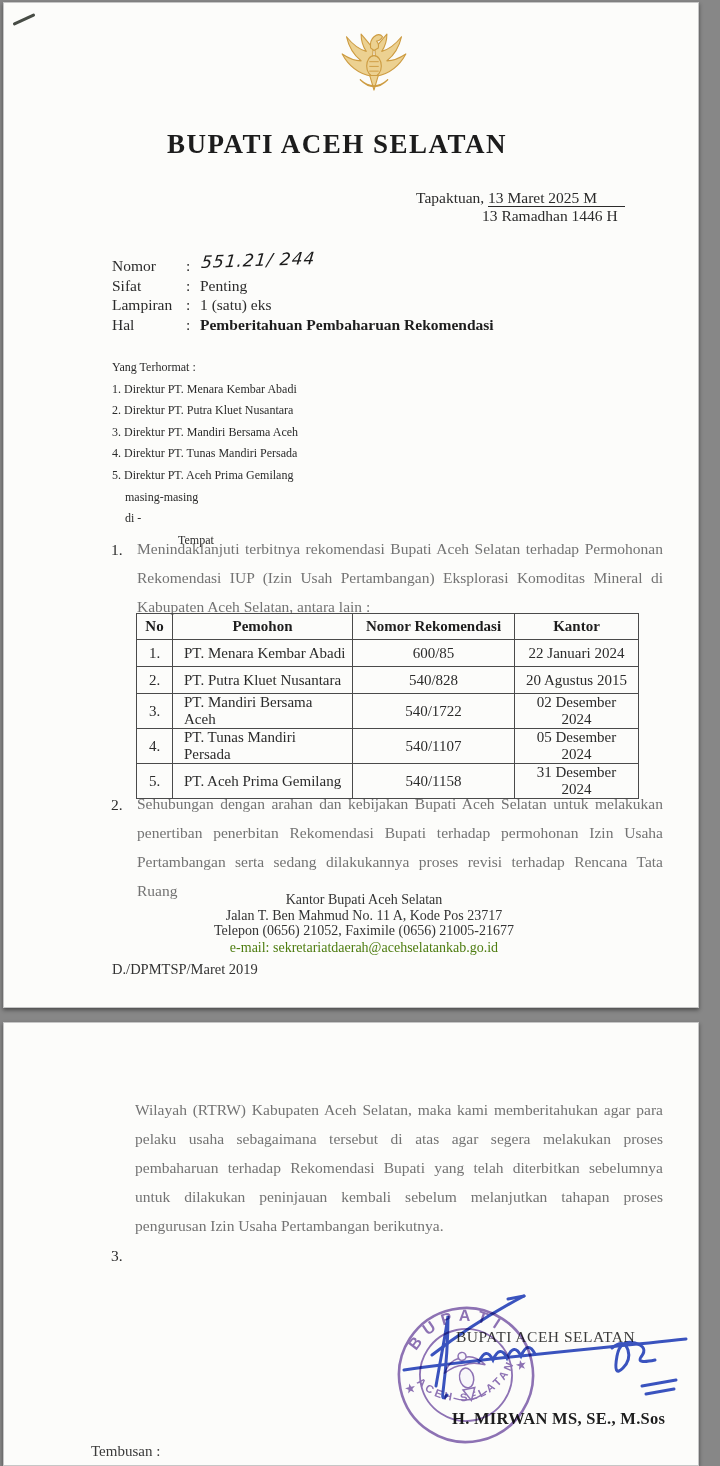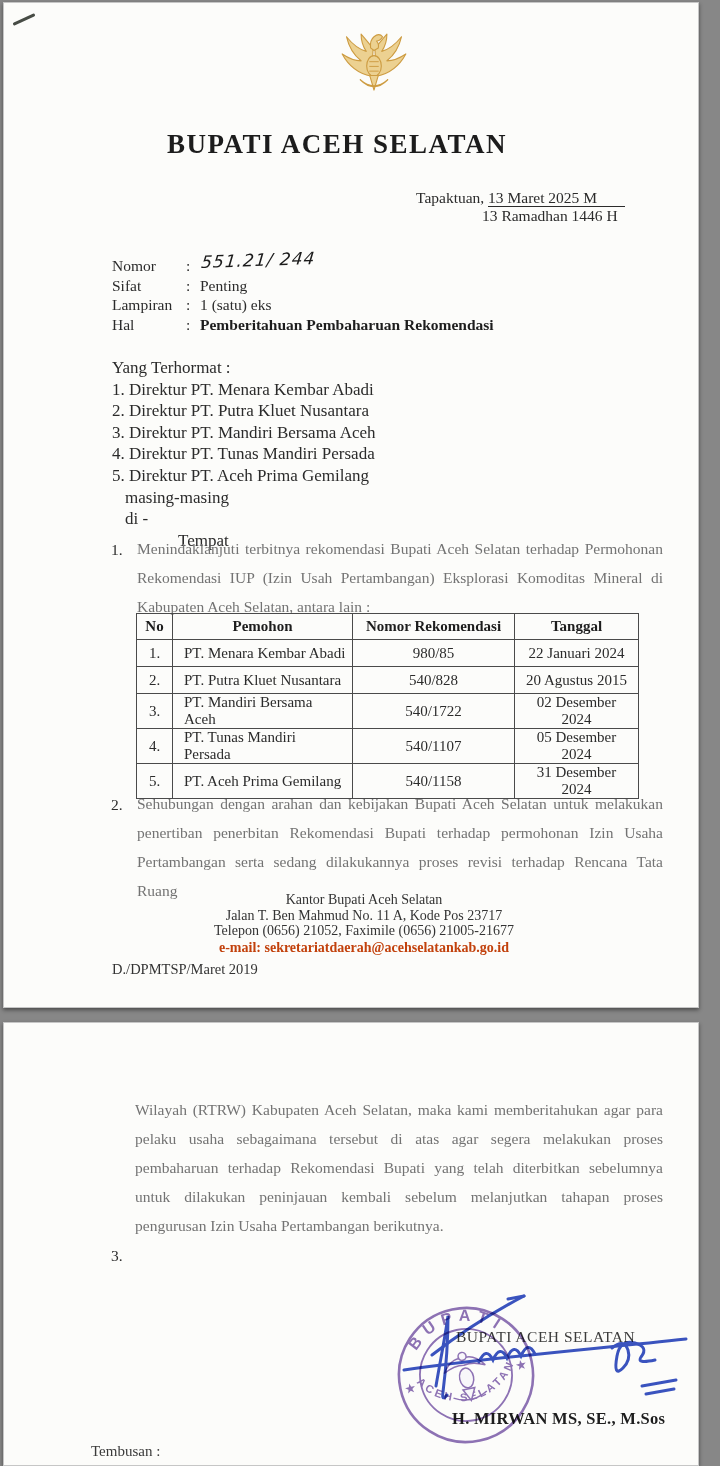--- a/index.html
+++ b/index.html
@@ -27,32 +27,32 @@
   .meta{font-size:15.5px;line-height:19.5px;}
   .meta-row{display:flex;}
   .meta-label{width:74px;}
   .meta-colon{width:14px;}
   .meta-bold{font-weight:bold;color:#1d1d1d;}
   .handwritten{
     font-family:"DejaVu Sans",sans-serif;font-style:italic;font-size:17px;
     letter-spacing:1px;color:#1b1b1b;transform:rotate(-2deg) skewX(-8deg);
     transform-origin:left bottom;display:inline-block;margin-top:-3px;
   }
-  .recipients{font-size:17px;line-height:21.6px;}
+  .recipients{font-size:12px;line-height:21.6px;}
   .recip-suffix{margin-left:13px;}
   .recip-tempat{margin-left:66px;}
   .pnum{font-size:15.5px;}
   .par{font-size:15.5px;line-height:29px;text-align:justify;color:#737373;}
   table.rec{border-collapse:collapse;font-size:15px;color:#2b2b2b;}
   table.rec th,table.rec td{border:1.5px solid #4a4a4a;padding:0 6px;}
   table.rec th{font-weight:bold;height:25px;color:#1d1d1d;}
   table.rec td{height:26px;text-align:center;}
   table.rec td.left{text-align:left;padding-left:11px;}
   .footer{font-size:14px;line-height:15.5px;text-align:center;color:#333;}
-  .footer .email{color:#c2410c;font-weight:700;margin-top:1px;}
+  .footer .email{color:#4d7c0f;font-weight:400;margin-top:1px;}
   .doc-code{font-size:14.5px;color:#333;}
   .sig-title{font-size:15.5px;color:#3c3c3c;letter-spacing:.5px;}
   .sig-name{font-size:16.5px;font-weight:bold;color:#1d1d1d;letter-spacing:.3px;}
   .tembusan{font-size:15px;color:#3a3a3a;}
   svg{display:block;}
   .stamp{mix-blend-mode:multiply;opacity:.85;}
   .signature{mix-blend-mode:multiply;}
 </style>
 </head>
 <body>
@@ -128,26 +128,26 @@
           <col style="width:36px">
           <col style="width:180px">
           <col style="width:162px">
           <col style="width:124px">
         </colgroup>
       <tbody>
           <tr>
         <th>No</th>
         <th>Pemohon</th>
         <th>Nomor Rekomendasi</th>
-        <th>Tanggal</th>
+        <th>Kantor</th>
       </tr>
       <tr>
         <td>1.</td>
         <td class="left">PT. Menara Kembar Abadi</td>
-        <td>980/85</td>
+        <td>600/85</td>
         <td>22 Januari 2024</td>
       </tr>
       <tr>
         <td>2.</td>
         <td class="left">PT. Putra Kluet Nusantara</td>
         <td>540/828</td>
         <td>20 Agustus 2015</td>
       </tr>
       <tr>
         <td>3.</td>

